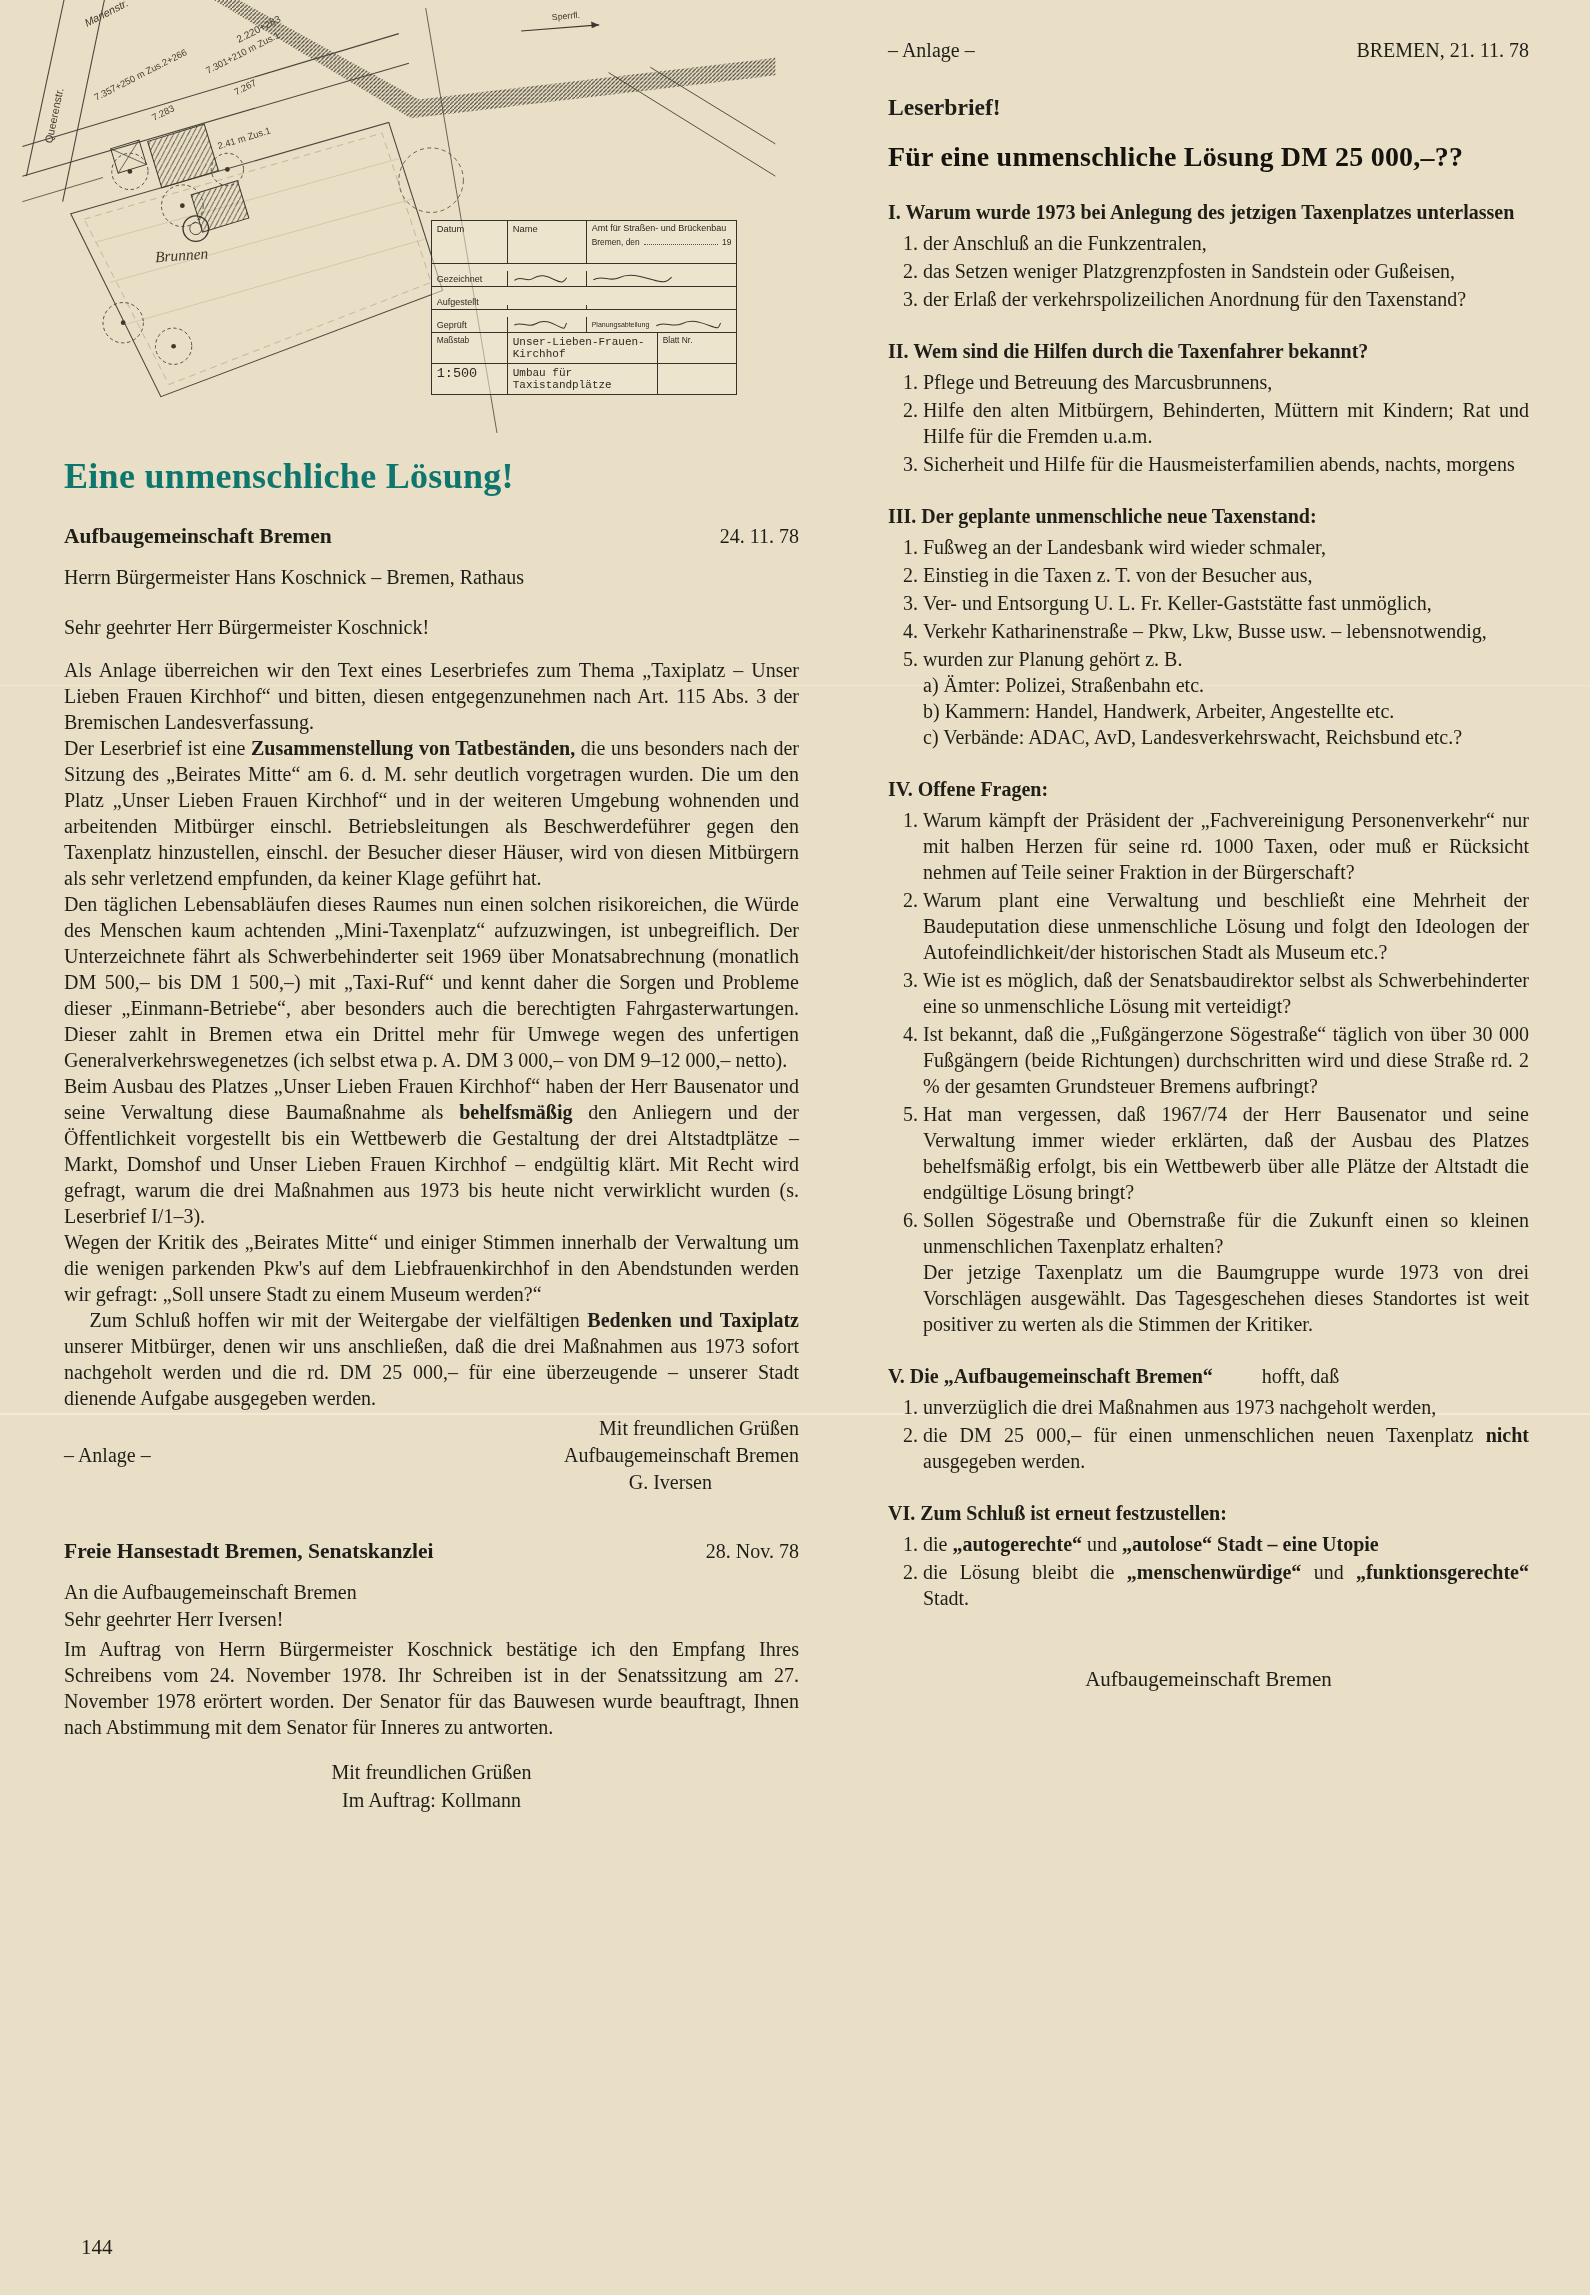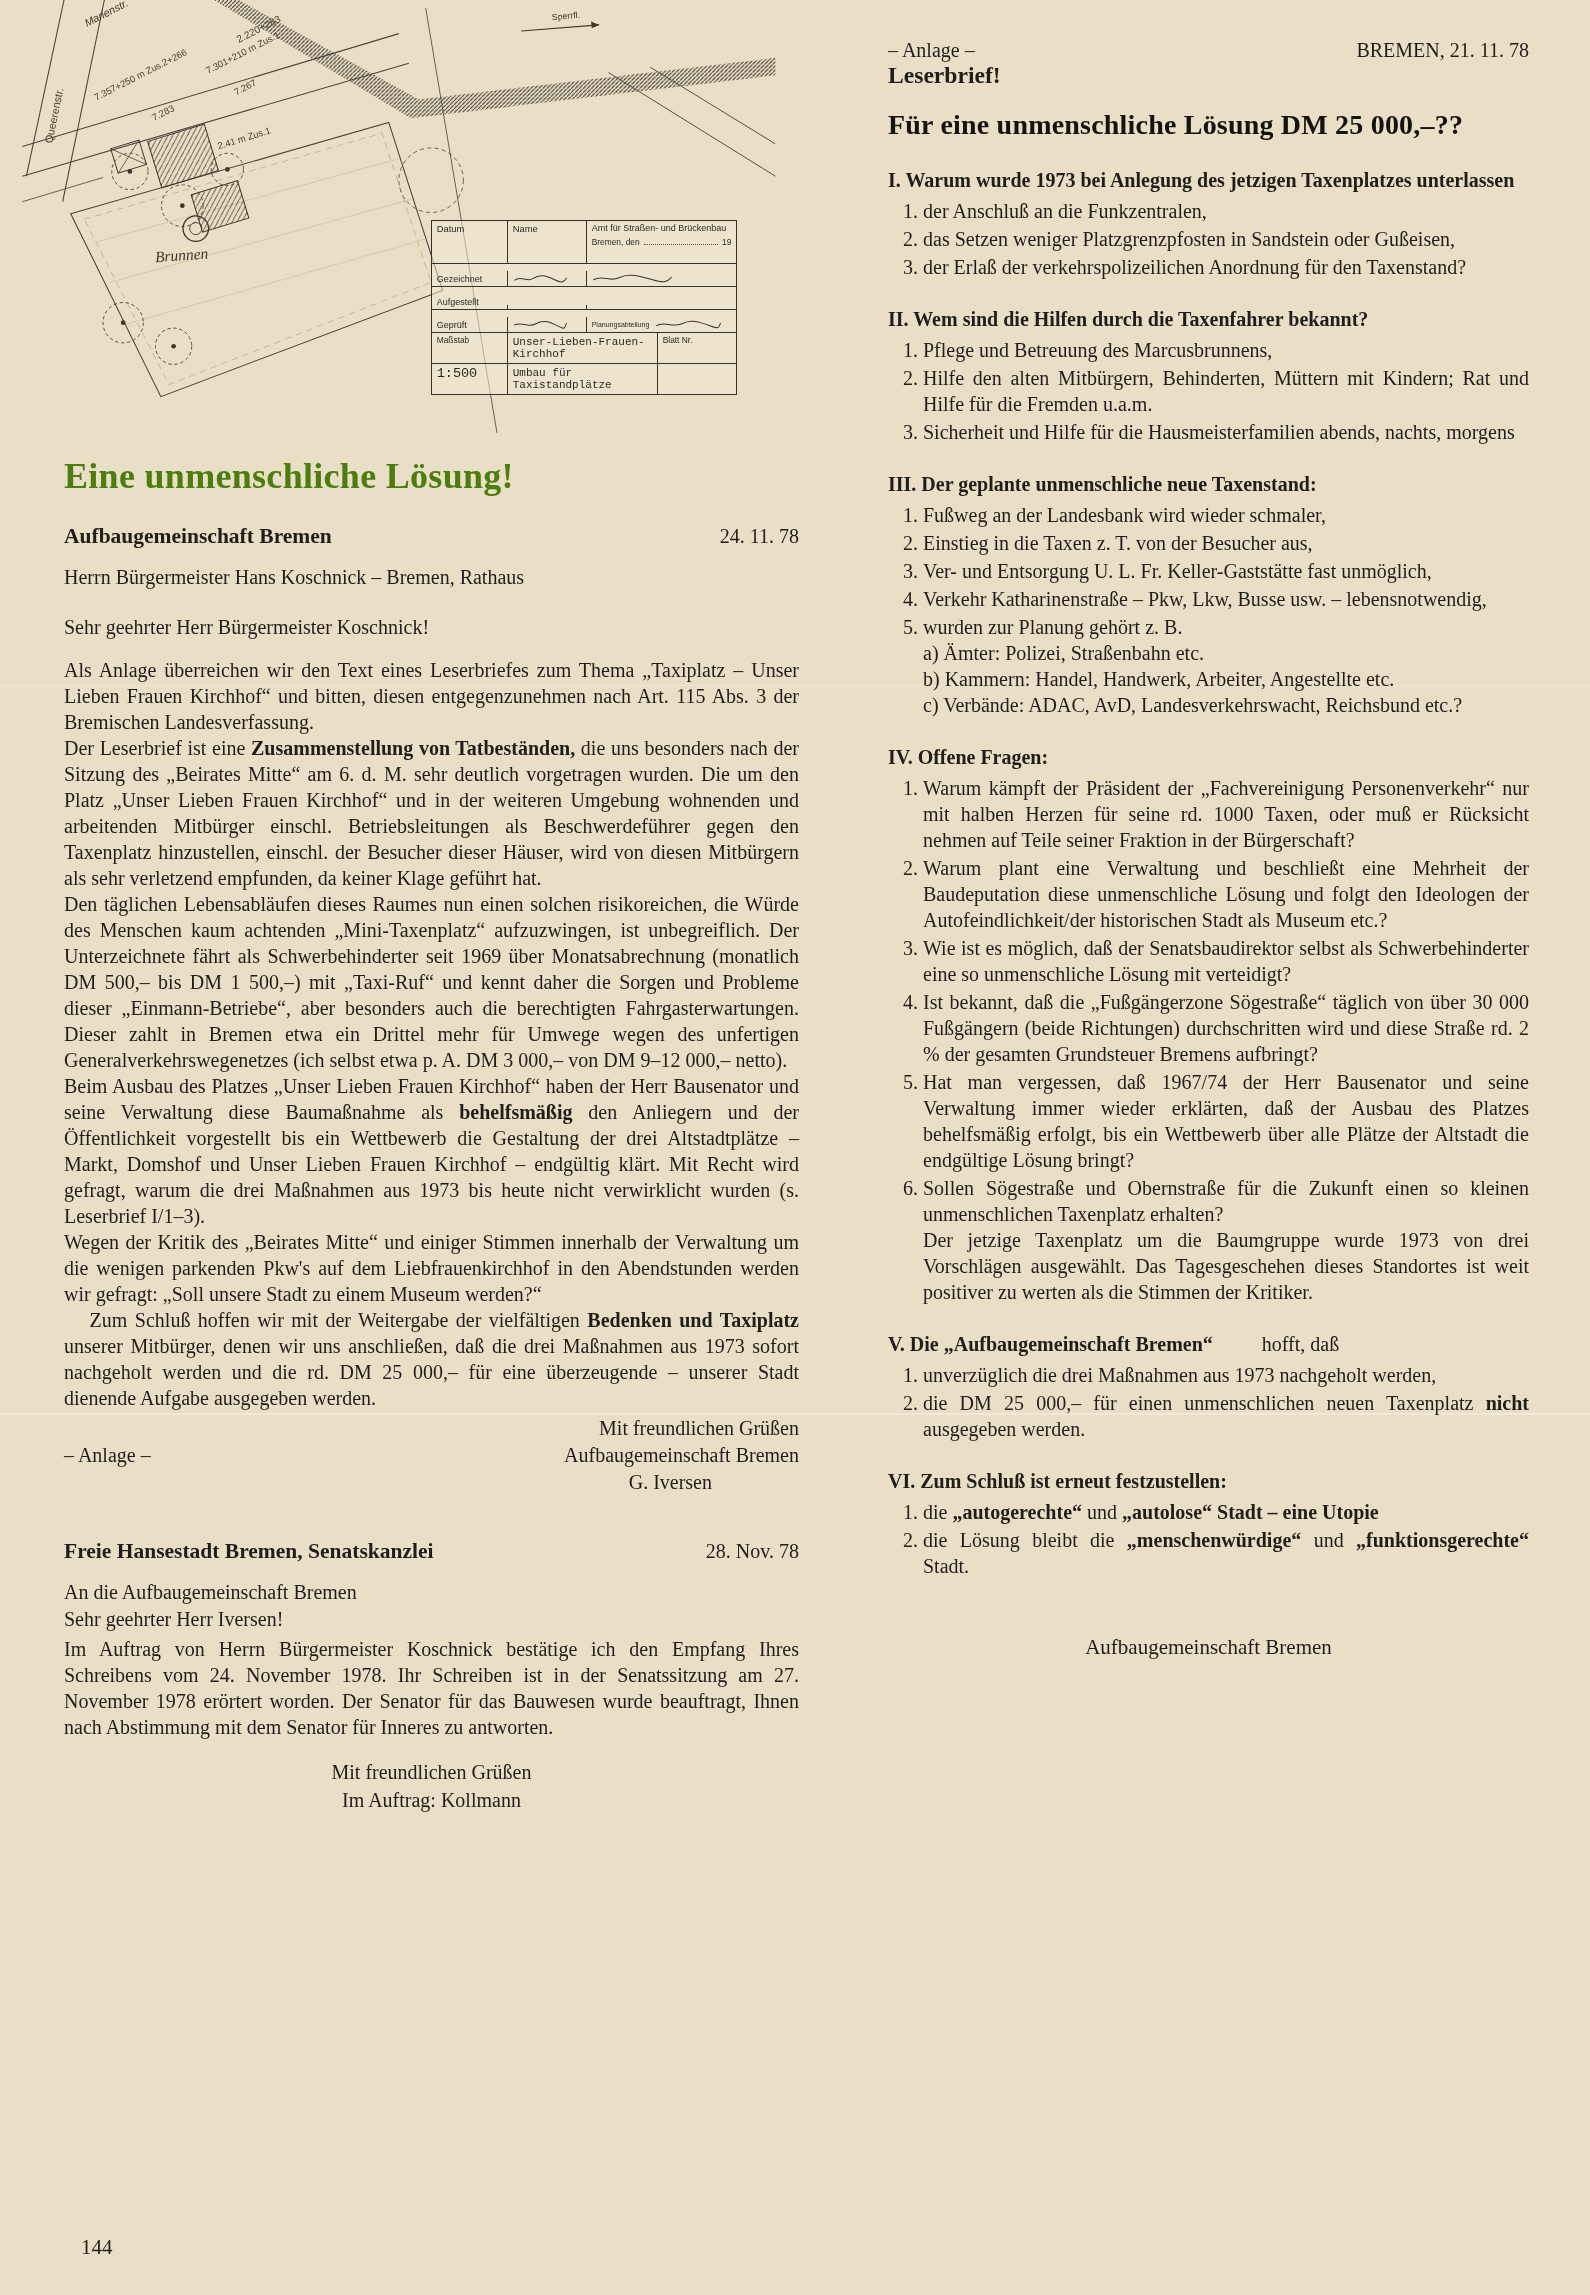--- a/index.html
+++ b/index.html
@@ -37,21 +37,21 @@
   .sbody{height:23px;align-items:flex-end;}
   .sbody .scell{display:flex;align-items:center;font-size:9px;}
   .sdept{font-size:7px;margin-right:5.4px;}
   .sbot{height:31px;}
   .slabel{font-size:8.4px;}
   .sscale{font-family:"Liberation Mono",monospace;font-size:13.5px;}
   .stitle{font-family:"Liberation Mono",monospace;font-size:11px;display:flex;align-items:center;}
   .squig{display:block;}
 
   
-  .headline{margin-top:17.5px;font-size:36px;font-weight:bold;letter-spacing:0.3px;color:#4d7c0f;}
+  .headline{margin-top:17.5px;font-size:36px;font-weight:bold;letter-spacing:0.3px;color:#0f766e;}
   .letter-head{display:flex;justify-content:space-between;align-items:baseline;margin-top:27px;}
   .letter-org{font-size:21.5px;font-weight:bold;}
   .letter-date{font-size:20px;}
   .recipient{margin-top:17.5px;font-size:20px;}
   .salutation{margin-top:27px;font-size:20px;}
   .body-text{margin-top:17.5px;font-size:20px;line-height:26px;text-align:justify;}
   .body-text p{margin:0;}
   .gap-top{margin-top:27px;}
   .indent{text-indent:25.6px;}
   .closing-block{margin-top:4px;font-size:20px;line-height:27px;}
@@ -59,21 +59,21 @@
   .c-row{display:flex;justify-content:space-between;}
   .sig-pad{padding-right:87px;}
 
   .letter2{margin-top:43px;}
   .center2{width:66%;margin:17.5px auto 0;text-align:center;font-size:20px;line-height:28px;}
 
   .page-number{position:absolute;left:81px;bottom:35px;font-size:21px;}
 
   
   .head-row{display:flex;justify-content:space-between;font-size:20px;}
-  .kicker{font-size:23.6px;font-weight:bold;}
+  .kicker{margin-top:32px;font-size:23.6px;font-weight:bold;}
   .rtitle{margin-top:20px;font-size:28px;font-weight:bold;letter-spacing:0.2px;color:#15130e;}
   .sec{margin-top:25.6px;}
   .sec-h{font-size:20px;line-height:26px;font-weight:bold;padding-left:35px;text-indent:-35px;}
   .sec-h .reg{font-weight:normal;margin-left:44px;}
   .sec-list{margin-top:5.4px;padding-left:35px;font-size:20px;line-height:26px;text-align:justify;}
   .sec-list li{margin-bottom:2px;}
   .r-sign{margin-top:52px;text-align:center;font-size:21px;line-height:32px;}
 </style>
 </head>
 <body>

